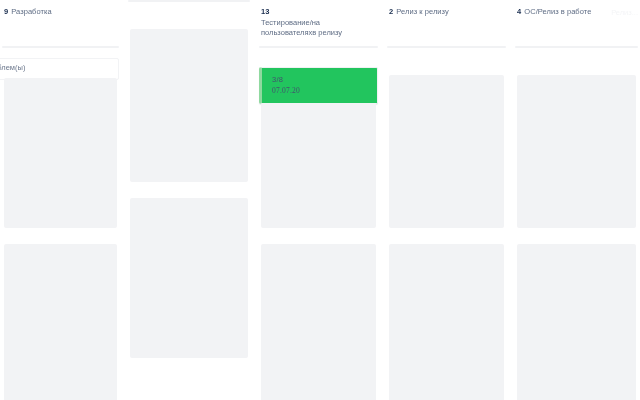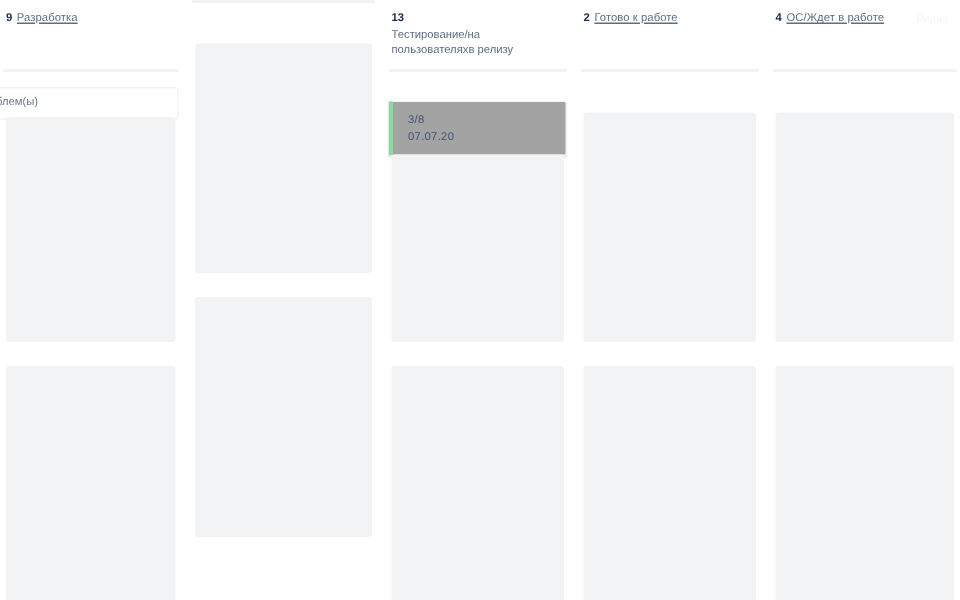--- a/index.html
+++ b/index.html
@@ -68,21 +68,20 @@
 
   .col-count {
     font-weight: bold;
     color: #172b4d;
     margin-right: 3px;
   }
 
   .col-title {
     font-weight: normal;
     color: #5e6c84;
-    text-decoration: underline;
   }
   .col-header.wrapped .col-count-row {
     display: block;
     font-size: 7.5px;
     line-height: 11px;
     font-weight: bold;
     color: #172b4d;
     margin-bottom: 1px;
   }
   .col-header.wrapped .col-title-wrap {
@@ -151,21 +150,21 @@
 
   
   .col-2 .sk-top { top: 55px; height: 125px; }
 
   
   .issue-card {
     position: absolute;
     left: 2px;
     right: 2px;
     top: 19px;
-    background: #a3a3a3;
+    background: #22c55e;
     border: 1px solid #f0f1f3;
     border-left: 3px solid #8fd99f;
     border-radius: 2px;
     box-shadow: 0 1px 1px rgba(9,30,66,0.10);
     box-sizing: border-box;
     padding: 6px 10px 7px 10px;
     min-height: 34px;
   }
 
   .issue-meta {
@@ -173,20 +172,21 @@
     line-height: 11px;
     color: #42526e;
     letter-spacing: 0.2px;
   }
 
   .issue-date {
     font-size: 7.5px;
     line-height: 11px;
     color: #42526e;
     letter-spacing: 0.2px;
+    font-family: Liberation Serif, serif;
   }
 
   
   .partial-card {
     position: absolute;
     left: -18px;
     right: 2px;
     top: 10px;
     height: 22px;
     background: #ffffff;
@@ -243,32 +243,32 @@
           <div class="issue-meta">3/8</div>
           <div class="issue-date">07.07.20</div>
         </div>
         <div class="skeleton sk-top"></div>
         <div class="skeleton sk-bottom"></div>
       </div>
     </div>
 
     <div class="column col-3">
       <div class="col-header">
-        <span class="col-header-line"><span class="col-count">2</span><span class="col-title">Готово к работе</span></span>
+        <span class="col-header-line"><span class="col-count">2</span><span class="col-title">Релиз к релизу</span></span>
       </div>
       <div class="col-divider"></div>
       <div class="col-body">
         <div class="skeleton sk-top"></div>
         <div class="skeleton sk-bottom"></div>
       </div>
     </div>
 
     <div class="column col-4">
       <div class="col-header">
-        <span class="col-header-line"><span class="col-count">4</span><span class="col-title">ОС/Ждет в работе</span></span>
+        <span class="col-header-line"><span class="col-count">4</span><span class="col-title">ОС/Релиз в работе</span></span>
         <span class="ghost-header">Релиз...</span>
       </div>
       <div class="col-divider"></div>
       <div class="col-body">
         <div class="skeleton sk-top"></div>
         <div class="skeleton sk-bottom"></div>
       </div>
     </div>
 
   </div>

